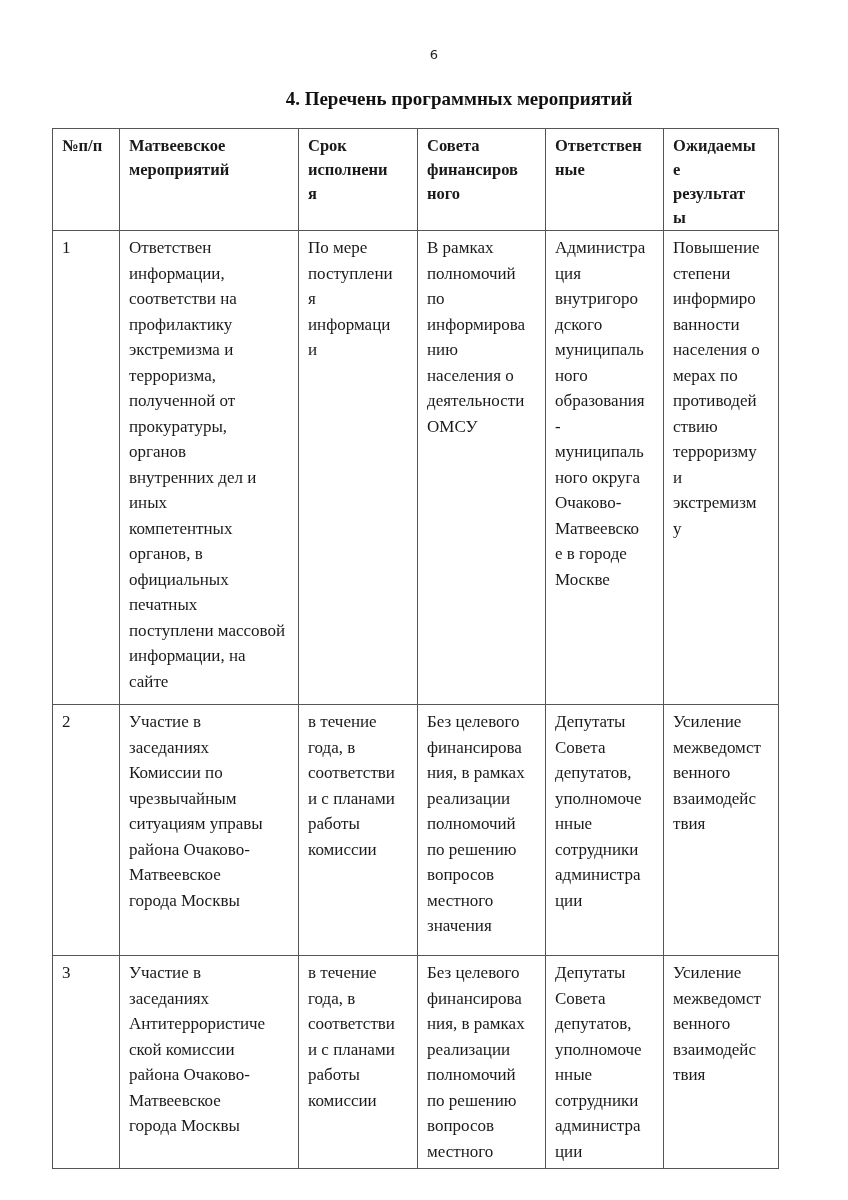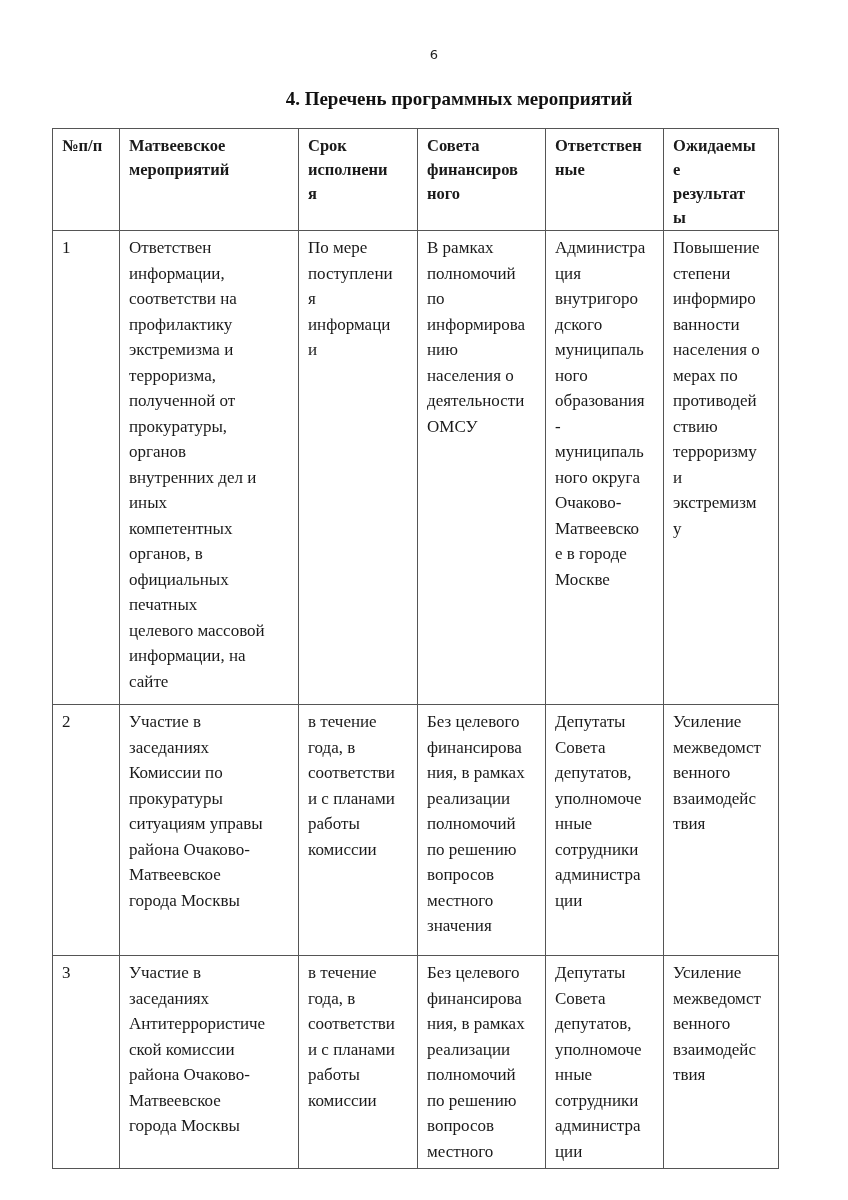--- a/index.html
+++ b/index.html
@@ -80,21 +80,21 @@
           <span class="line">терроризма,</span>
           <span class="line">полученной от</span>
           <span class="line">прокуратуры,</span>
           <span class="line">органов</span>
           <span class="line">внутренних дел и</span>
           <span class="line">иных</span>
           <span class="line">компетентных</span>
           <span class="line">органов, в</span>
           <span class="line">официальных</span>
           <span class="line">печатных</span>
-          <span class="line">целевого массовой</span>
+          <span class="line">поступлени массовой</span>
           <span class="line">информации, на</span>
           <span class="line">сайте</span>
         </td>
       <td>
           <span class="line">По мере</span>
           <span class="line">поступлени</span>
           <span class="line">я</span>
           <span class="line">информаци</span>
           <span class="line">и</span>
         </td>
@@ -140,21 +140,21 @@
         </td>
     </tr>
     <tr class="r2">
       <td>
           <span class="line">2</span>
         </td>
       <td>
           <span class="line">Участие в</span>
           <span class="line">заседаниях</span>
           <span class="line">Комиссии по</span>
-          <span class="line">прокуратуры</span>
+          <span class="line">чрезвычайным</span>
           <span class="line">ситуациям управы</span>
           <span class="line">района Очаково-</span>
           <span class="line">Матвеевское</span>
           <span class="line">города Москвы</span>
         </td>
       <td class="sans pad-top">
           <span class="line">в течение</span>
           <span class="line">года, в</span>
           <span class="line">соответстви</span>
           <span class="line">и с планами</span>

